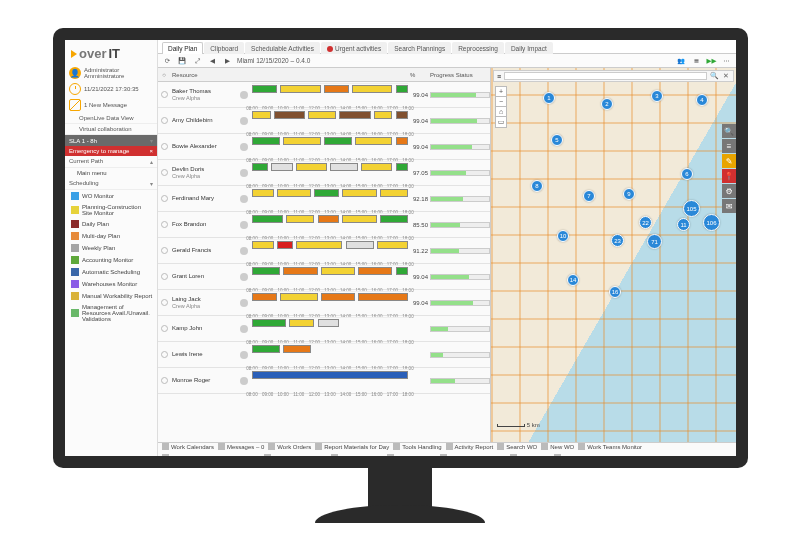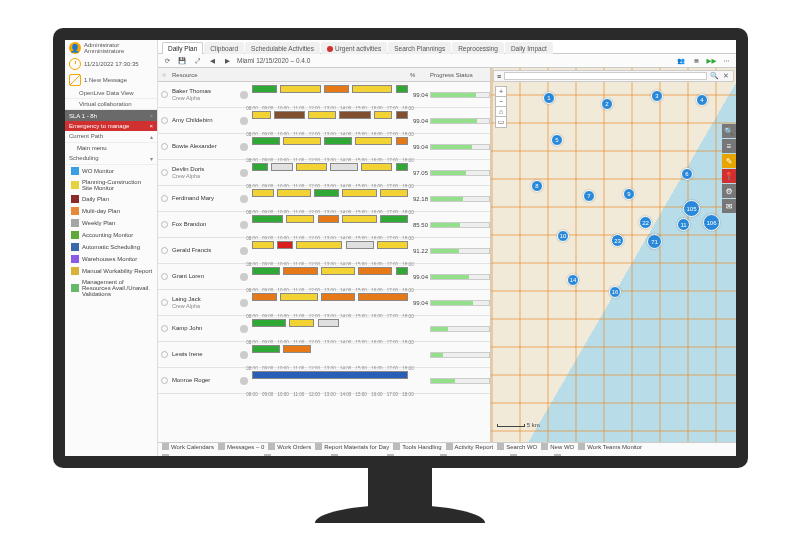--- a/index.html
+++ b/index.html
@@ -93,20 +93,25 @@
   .status span{display:inline-flex;align-items:center;gap:2px;}
   .sic{width:7px;height:7px;display:inline-block;}
 </style>
 </head>
 <body>
 
 <div class="monitor">
   <div class="screen">
 
     <div class="sidebar">
+      <div class="logo">
+        <span class="logo-arrow"></span>
+        <span>over</span>
+          <b>IT</b>
+      </div>
       <div class="user-block">
         <span class="user-av">👤</span>
         <div>
           <div>Administrator</div>
           <div>Amministratore</div>
         </div>
       </div>
       <div class="user-block">
         <span class="clock"></span>
         <span>11/21/2022 17:30:35</span>

